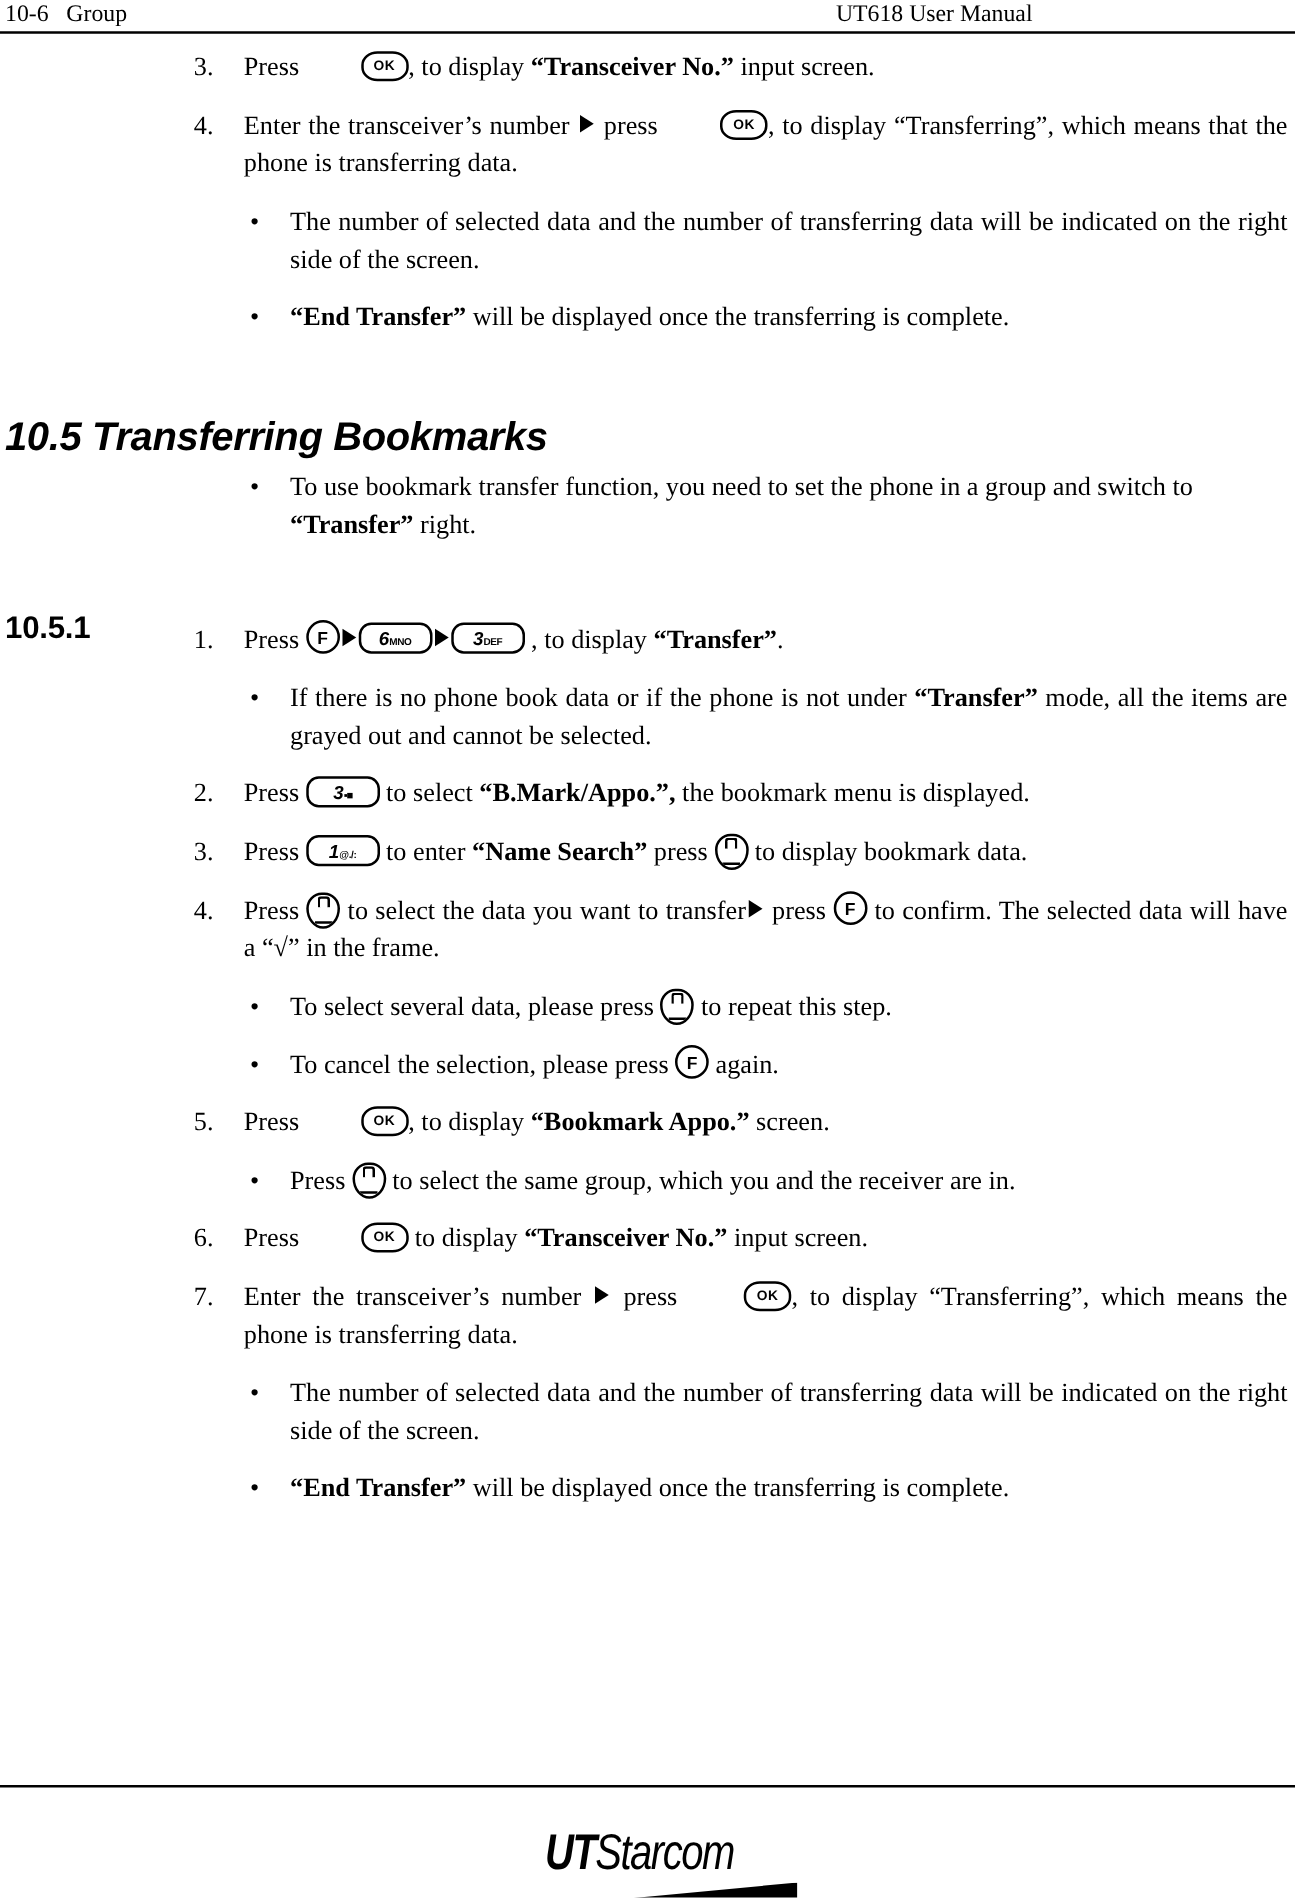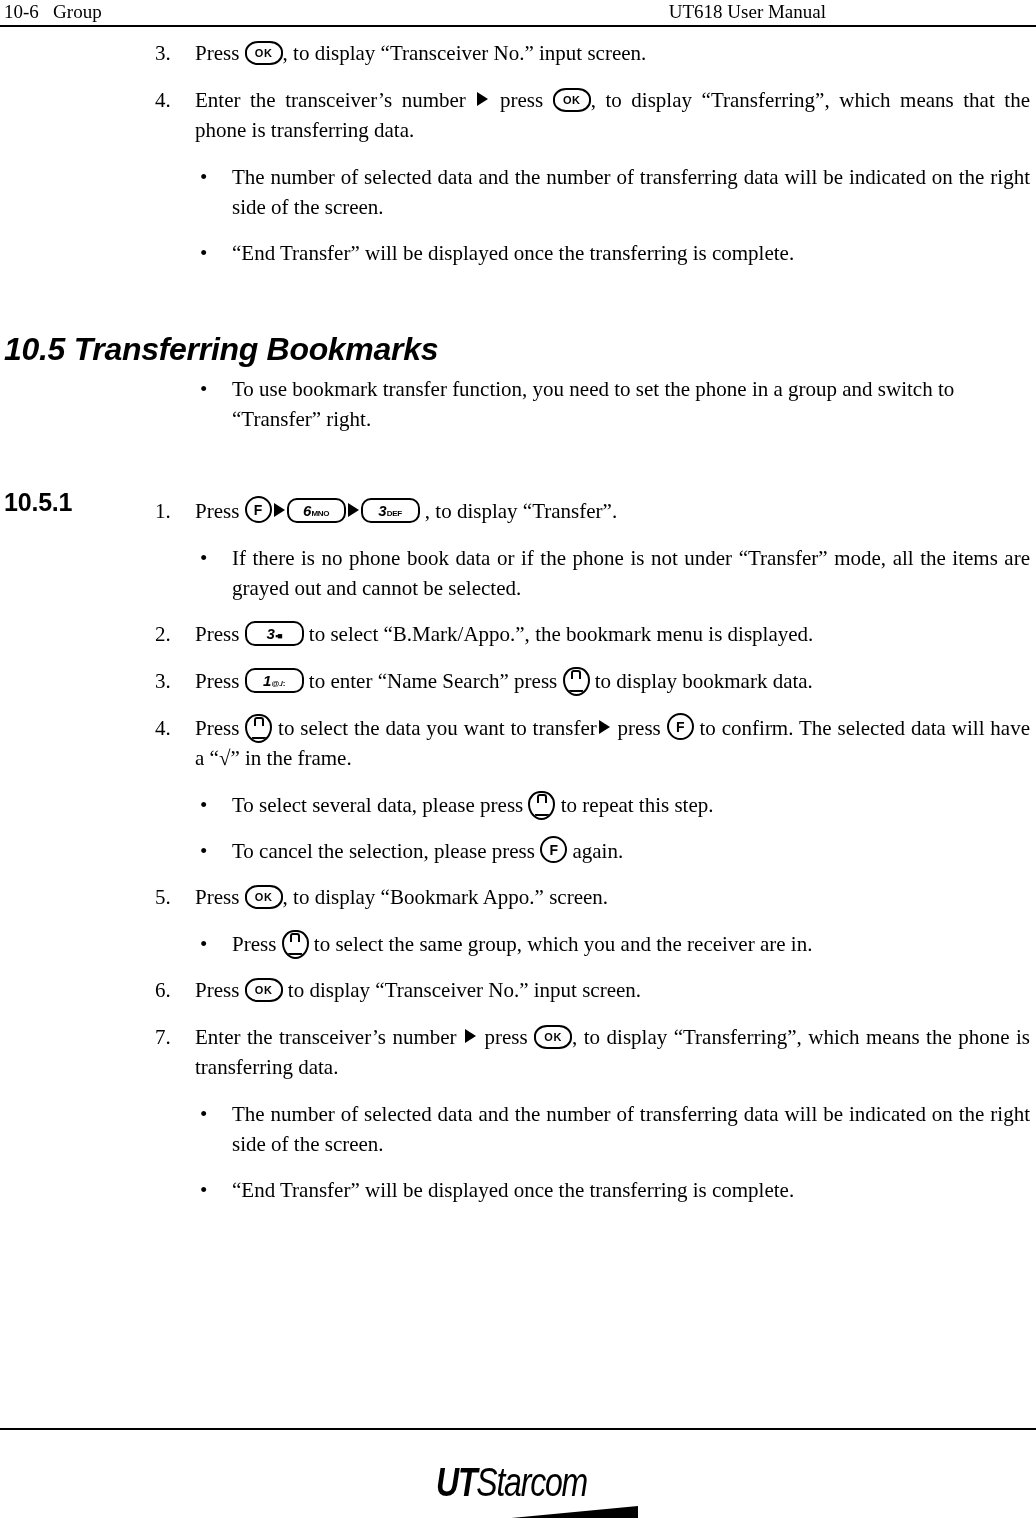--- a/index.html
+++ b/index.html
@@ -86,21 +86,21 @@
   }
   .bullet.nojust { text-align: left; }
   .bullet > .dot {
     position: absolute;
     left: 200px;
     top: 0;
     font-size: 21px;
     line-height: 30px;
   }
 
-  b, .bld { font-weight: normal; }
+  b, .bld { font-weight: bold; }
 
   
   .h2 {
     font-family: "Liberation Sans", "DejaVu Sans", sans-serif;
     font-weight: bold;
     font-style: italic;
     font-size: 32px;
     line-height: 38px;
     margin: 0 0 6px 4px;
     letter-spacing: -0.3px;
@@ -140,20 +140,21 @@
     white-space: nowrap;
   }
   
   .key-ok {
     width: 38px;
     height: 24px;
     border-radius: 13px / 11px;
     font-size: 11px;
     line-height: 21px;
     letter-spacing: 0.5px;
+    margin-left: 44px;
   }
   
   .key-f {
     width: 27px;
     height: 27px;
     border-radius: 50%;
     font-size: 14px;
     line-height: 24px;
   }
   

